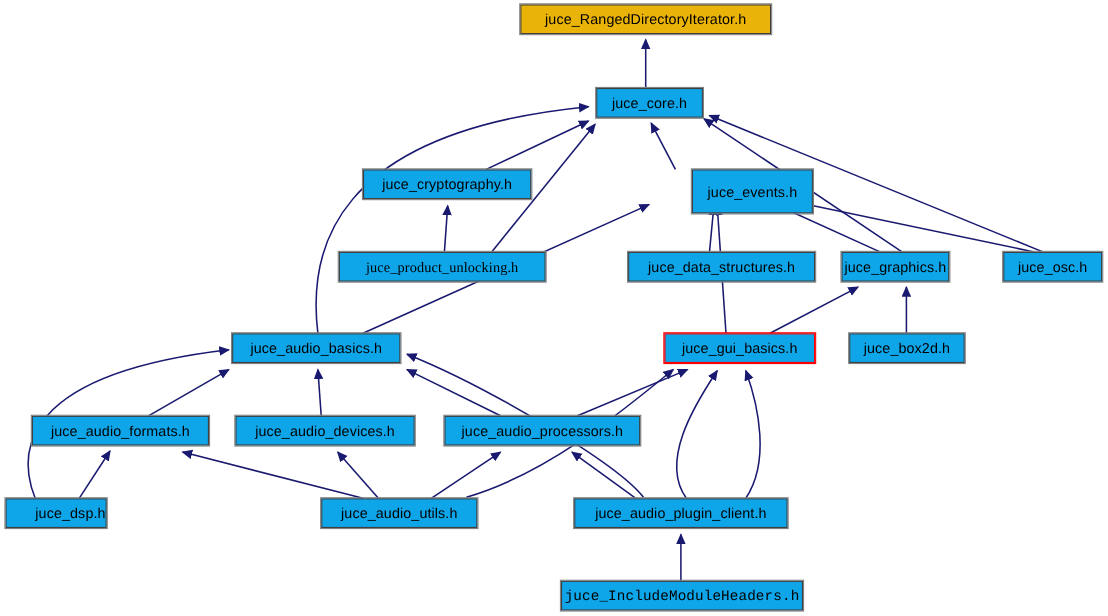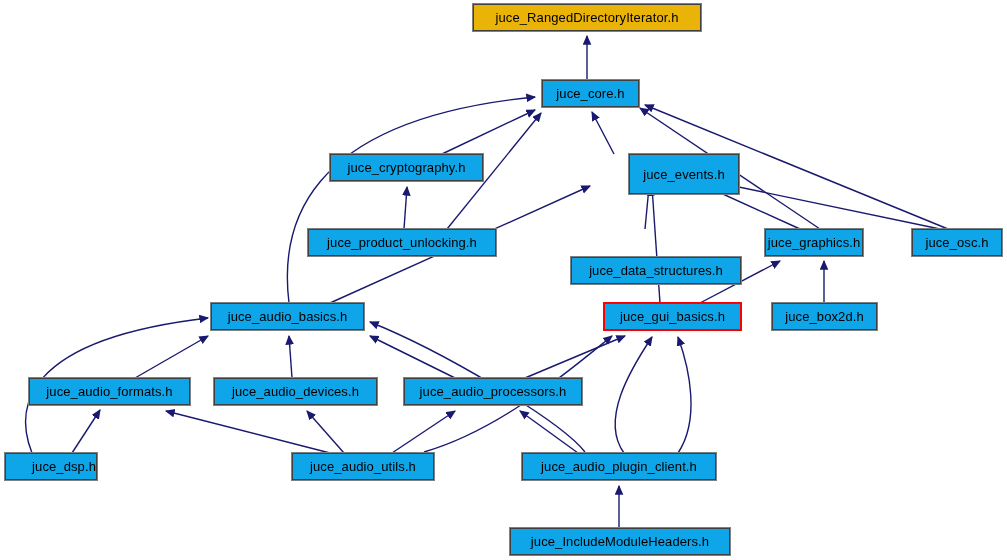--- a/index.html
+++ b/index.html
@@ -106,24 +106,24 @@
       </div>
       <div class="node" style="left: 542px; top: 80px; width: 97px; height: 27px;">
         <span class="node-label">juce_core.h</span>
       </div>
       <div class="node" style="left: 330px; top: 154px; width: 153px; height: 27px;">
         <span class="node-label">juce_cryptography.h</span>
       </div>
       <div class="node" style="left: 593px; top: 154px; width: 110px; height: 40px; margin-left: 36px;">
         <span class="node-label">juce_events.h</span>
       </div>
-      <div class="node" style="left: 308px; top: 229px; width: 188px; height: 27px;">
+      <div class="node" style="left: 308px; top: 229px; width: 188px; height: 27px; font-family: Liberation Serif, serif;">
         <span class="node-label">juce_product_unlocking.h</span>
       </div>
-      <div class="node" style="left: 571px; top: 229px; width: 170px; height: 27px; margin-top: 28px;">
+      <div class="node" style="left: 571px; top: 229px; width: 170px; height: 27px;">
         <span class="node-label">juce_data_structures.h</span>
       </div>
       <div class="node" style="left: 765px; top: 229px; width: 98px; height: 27px;">
         <span class="node-label">juce_graphics.h</span>
       </div>
       <div class="node" style="left: 912px; top: 229px; width: 90px; height: 27px;">
         <span class="node-label">juce_osc.h</span>
       </div>
       <div class="node" style="left: 211px; top: 303px; width: 153px; height: 27px;">
         <span class="node-label">juce_audio_basics.h</span>
@@ -145,18 +145,18 @@
       </div>
       <div class="node" style="left: 5px; top: 453px; width: 92px; height: 27px; justify-content: flex-end;">
         <span class="node-label">juce_dsp.h</span>
       </div>
       <div class="node" style="left: 292px; top: 453px; width: 142px; height: 27px;">
         <span class="node-label">juce_audio_utils.h</span>
       </div>
       <div class="node" style="left: 522px; top: 453px; width: 194px; height: 27px;">
         <span class="node-label">juce_audio_plugin_client.h</span>
       </div>
-      <div class="node" style="left: 510px; top: 528px; width: 220px; height: 27px;">
+      <div class="node" style="left: 510px; top: 528px; width: 220px; height: 27px; font-family: Liberation Mono, monospace;">
         <span class="node-label">juce_IncludeModuleHeaders.h</span>
       </div>
     </div>
 
 </div>
 
 </body></html>

